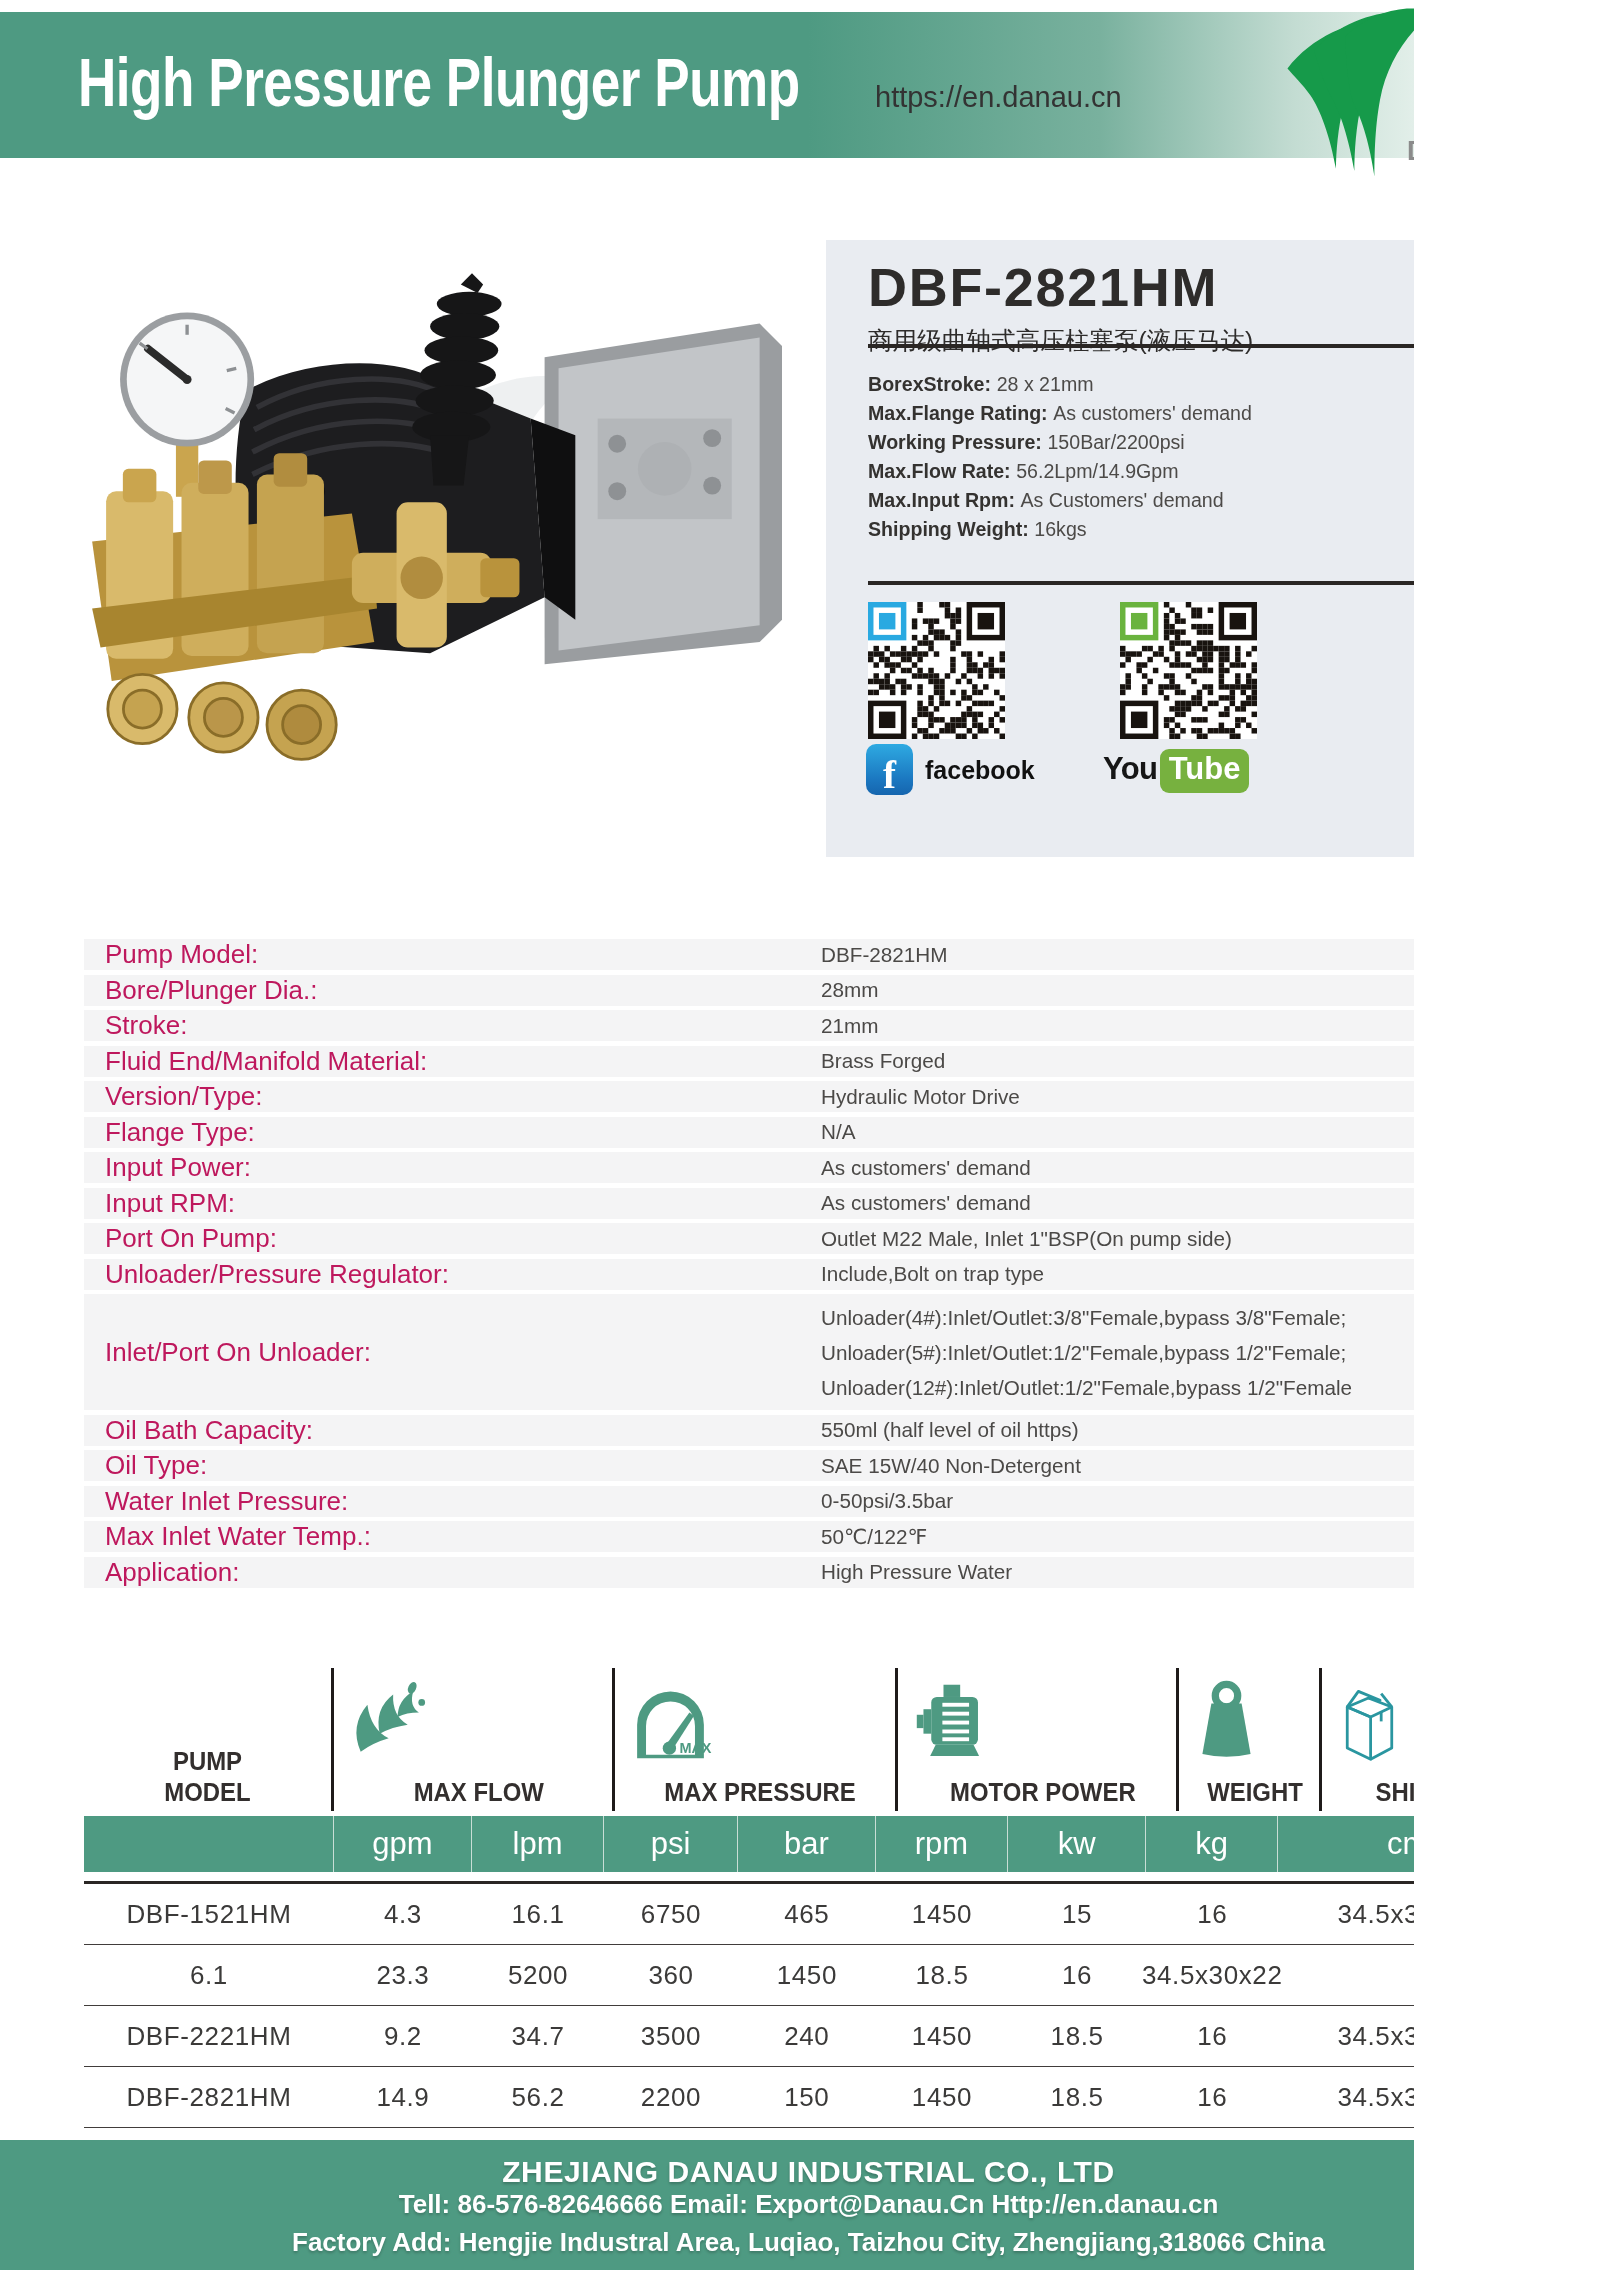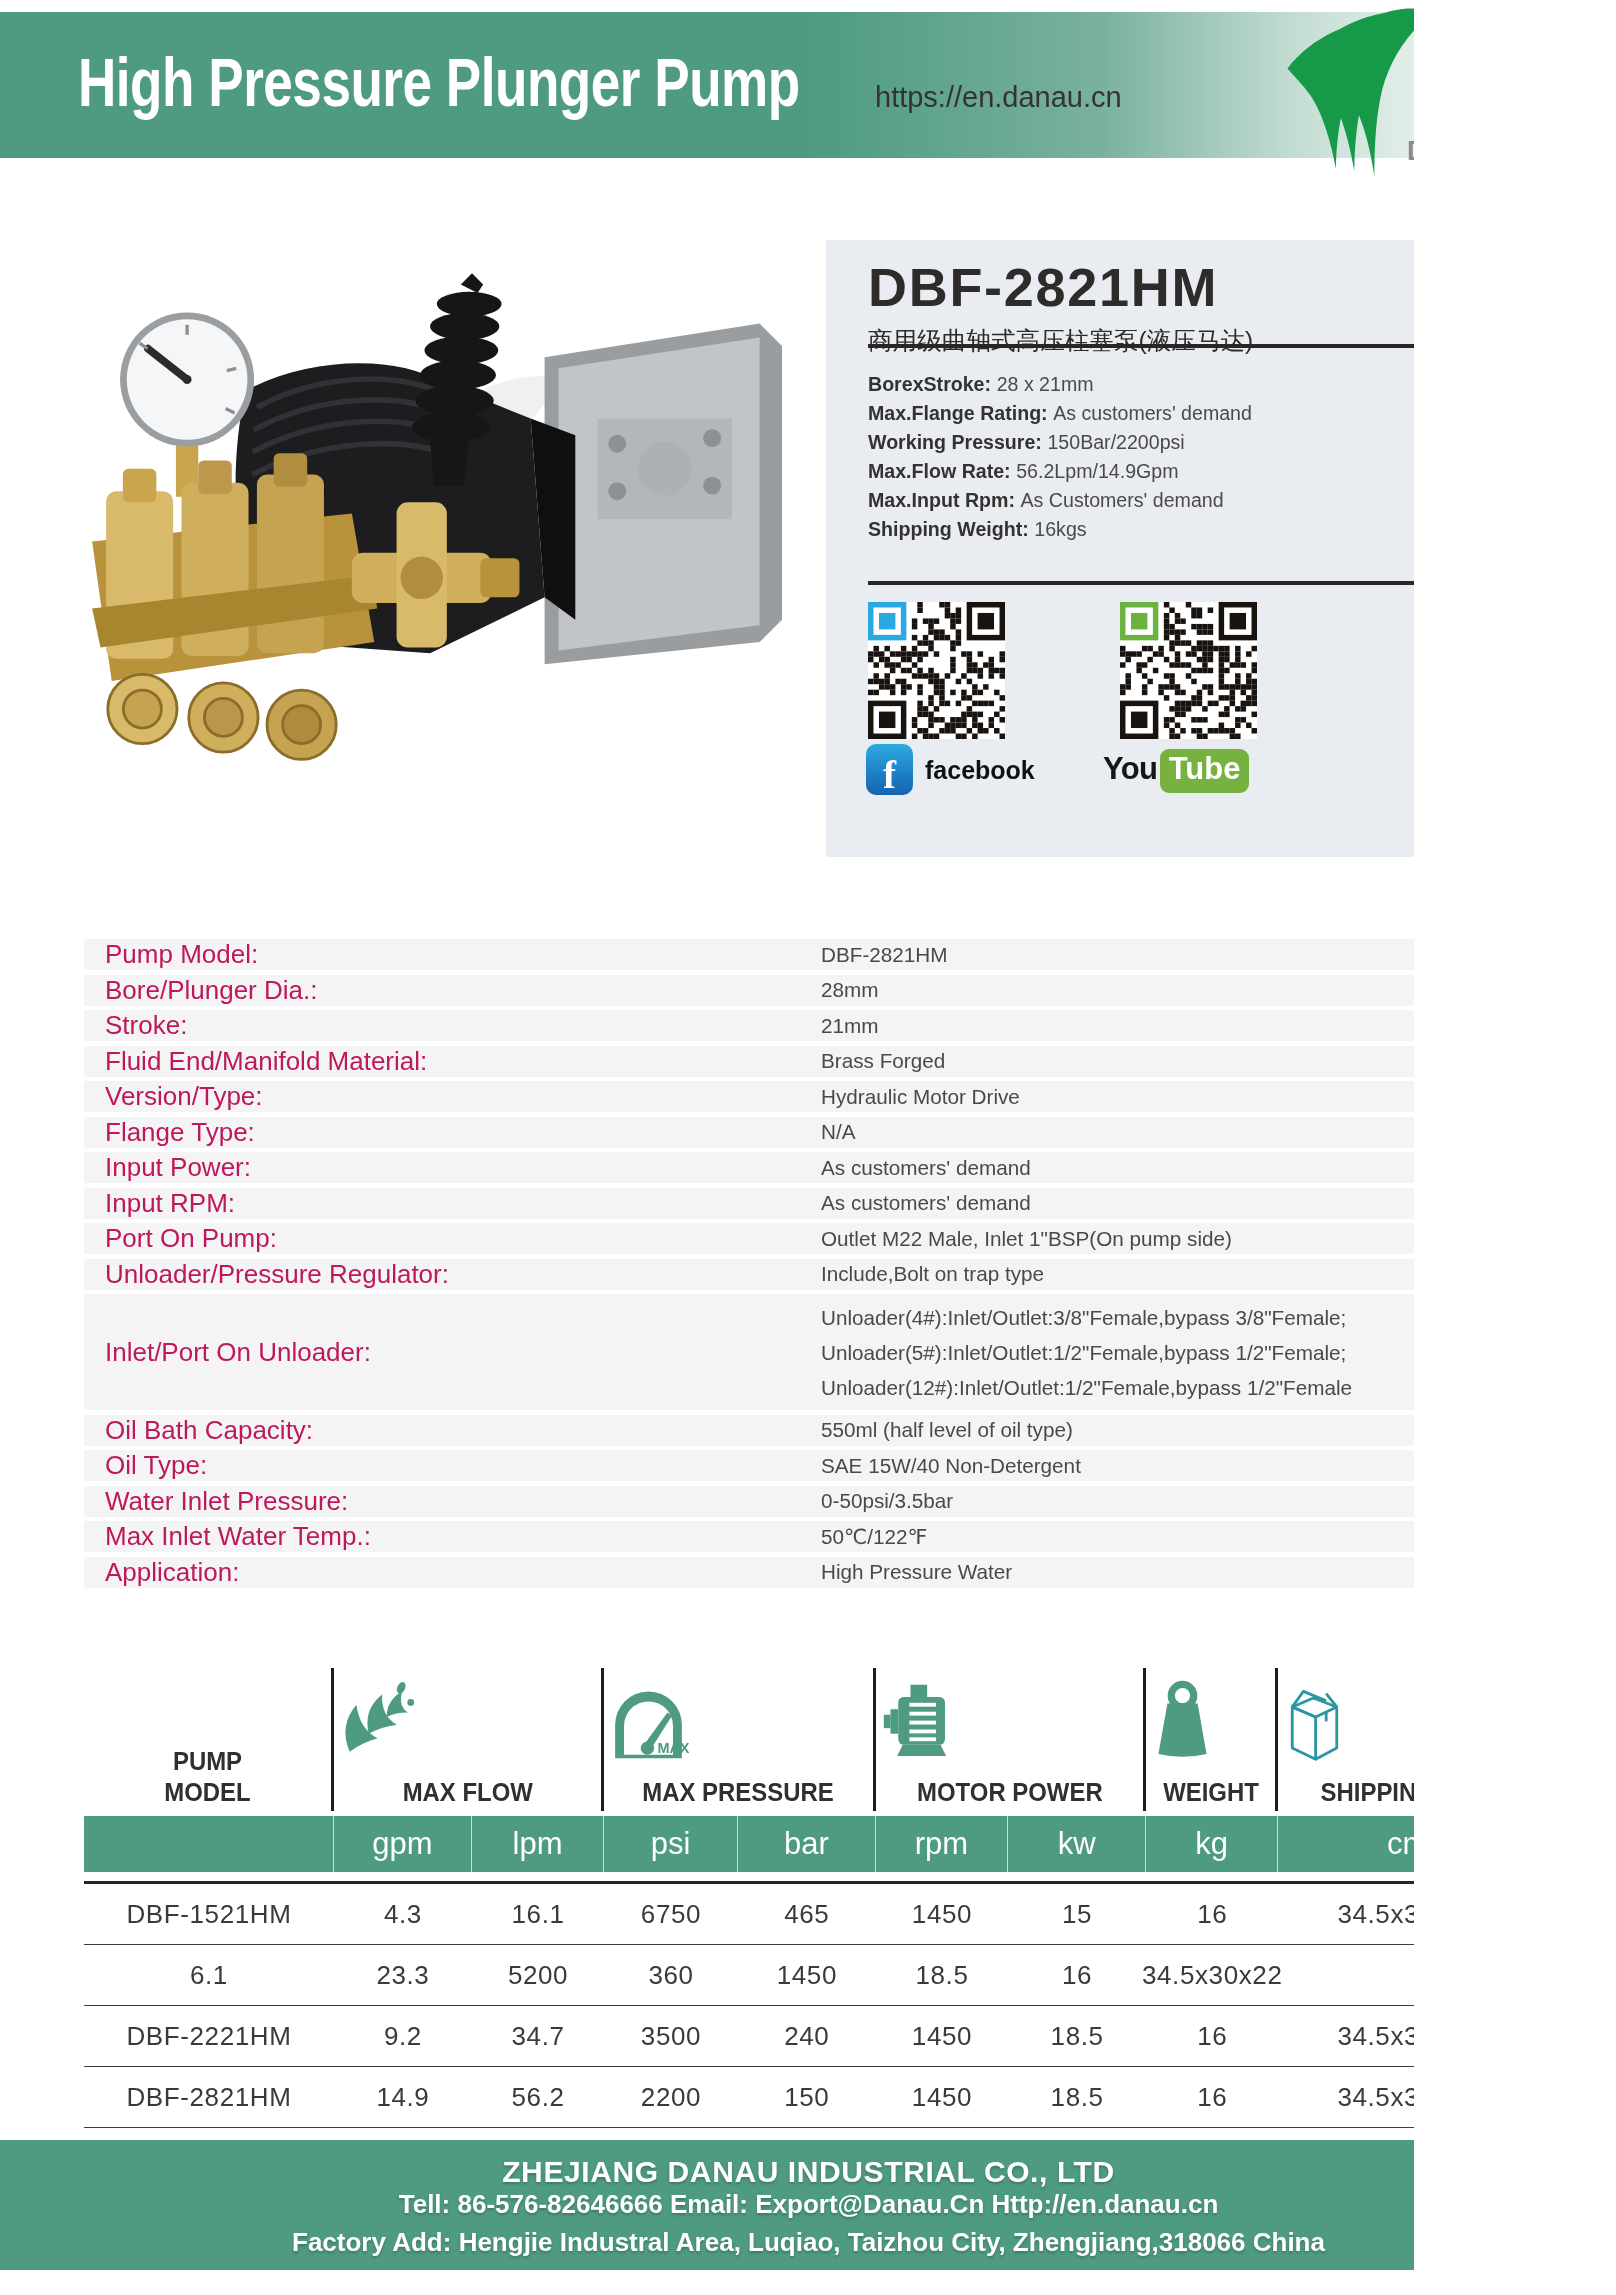--- a/index.html
+++ b/index.html
@@ -45,21 +45,21 @@
   .spec-table{position:absolute;left:84px;top:939px;width:1453px;}
   .srow{display:flex;align-items:center;background:#f4f4f5;margin-bottom:4.5px;min-height:30px;}
   .slabel{width:716px;padding-left:21px;font-size:26px;color:#be185d;}
   .svalue{flex:1;font-size:20.7px;color:#4b4947;}
   .svalue div{line-height:30px;}
   .srow.multi{padding:5.6px 0;}
   .srow.multi .svalue div{line-height:35px;}
 
   
   .pump-table{position:absolute;left:84px;top:1668px;width:1453px;}
-  .ghead{display:grid;grid-template-columns:17.2% 18.6% 18.7% 18.6% 9.1% 17.8%;}
+  .ghead{display:grid;grid-template-columns:17.2% 18.6% 18.7% 18.6% 9.1% 17.8%;gap:11px;}
   .gcell{position:relative;height:143px;display:flex;flex-direction:column;justify-content:flex-end;align-items:center;}
   .gcell.sep{border-right:3.9px solid #1f1b1a;}
   .gicon{flex:1;display:flex;align-items:center;justify-content:flex-start;width:100%;}
   .glabel{font-size:26px;font-weight:bold;color:#332f2e;text-align:center;line-height:31px;
           transform:scaleX(.92);padding-bottom:3.4px;}
   .glabel.two{width:129px;}
   .cols9{display:grid;grid-template-columns:17.2% 9.5% 9.1% 9.2% 9.5% 9.1% 9.5% 9.1% 17.8%;}
   .units{margin-top:4.5px;background:#4E9A82;height:56px;}
   .ucell{display:flex;align-items:center;justify-content:center;color:#fff;font-size:31px;
          border-right:1.7px solid #c9ded6;}
@@ -685,21 +685,21 @@
         <div class="slabel">Inlet/Port On Unloader:</div>
         <div class="svalue">
           <div>Unloader(4#):Inlet/Outlet:3/8"Female,bypass 3/8"Female;</div>
           <div>Unloader(5#):Inlet/Outlet:1/2"Female,bypass 1/2"Female;</div>
           <div>Unloader(12#):Inlet/Outlet:1/2"Female,bypass 1/2"Female</div>
         </div>
       </div>
       <div class="srow">
         <div class="slabel">Oil Bath Capacity:</div>
         <div class="svalue">
-          <div>550ml (half level of oil type)</div>
+          <div>550ml (half level of oil https)</div>
         </div>
       </div>
       <div class="srow">
         <div class="slabel">Oil Type:</div>
         <div class="svalue">
           <div>SAE 15W/40 Non-Detergent</div>
         </div>
       </div>
       <div class="srow">
         <div class="slabel">Water Inlet Pressure:</div>

